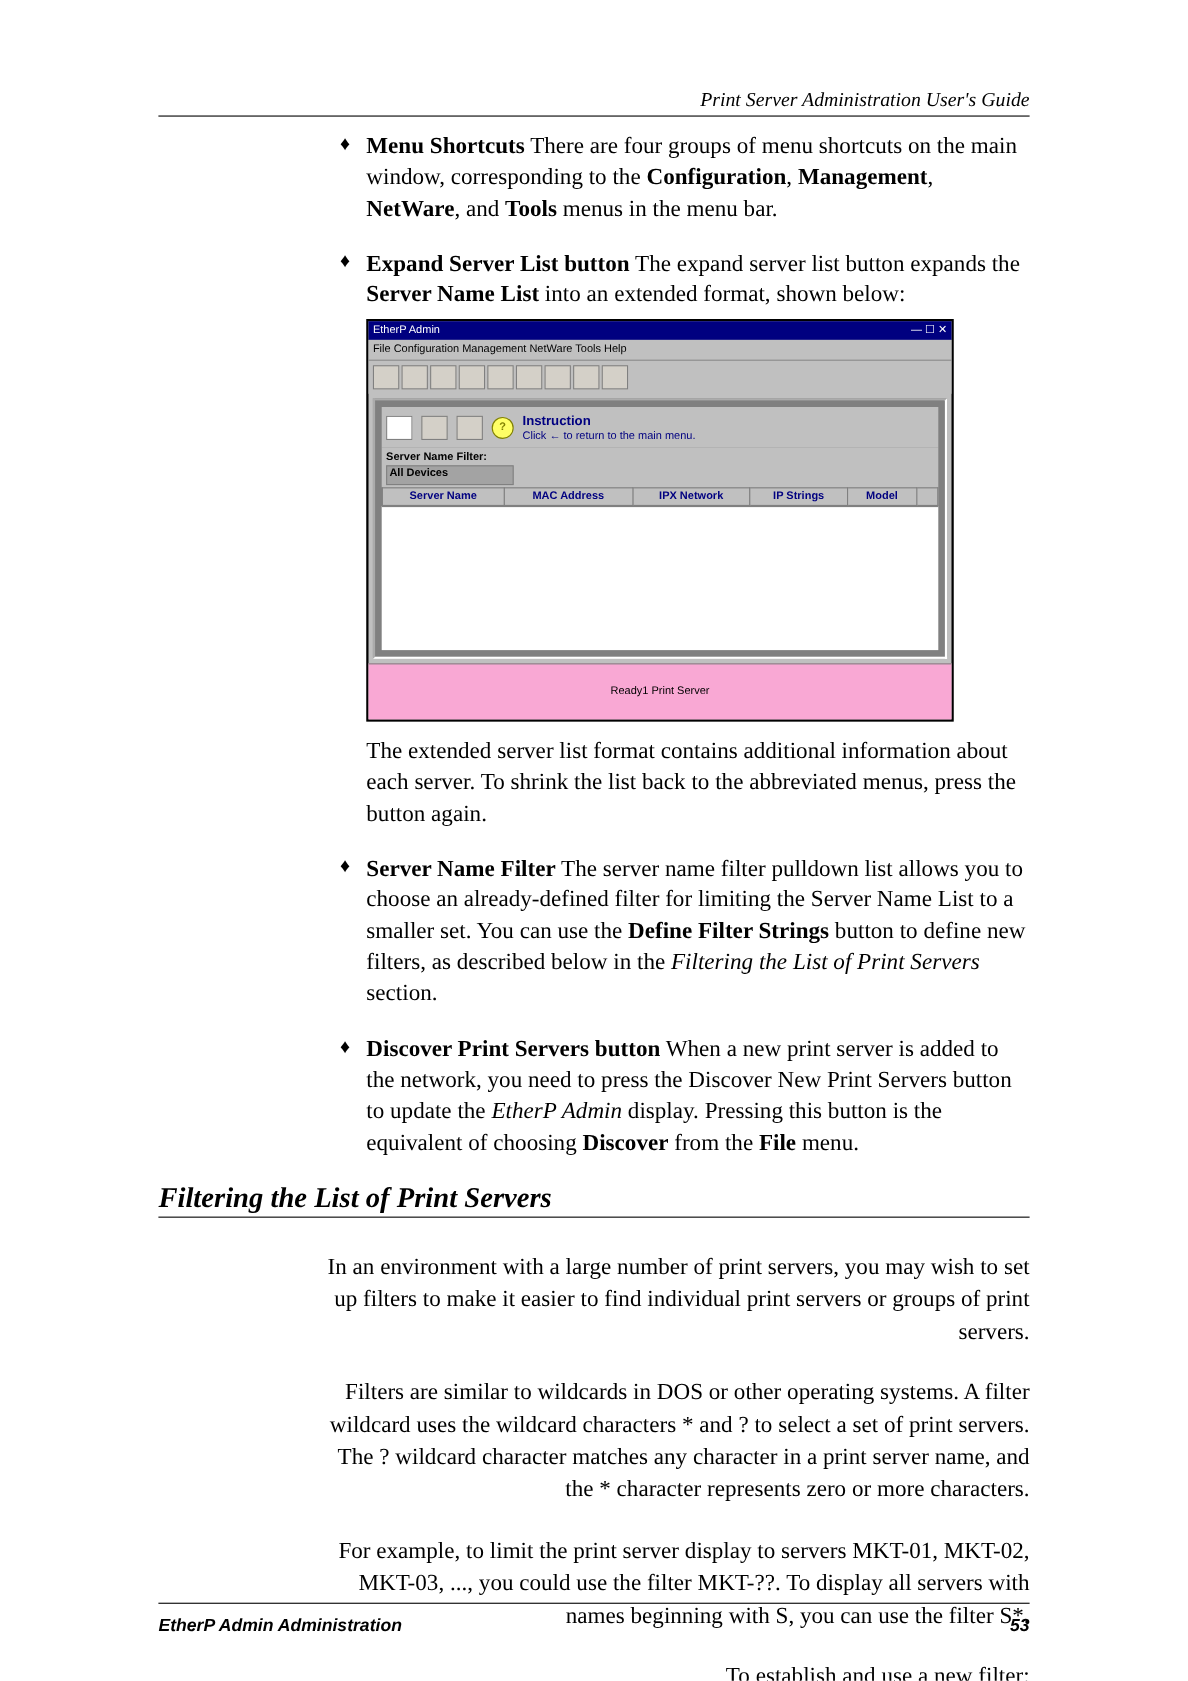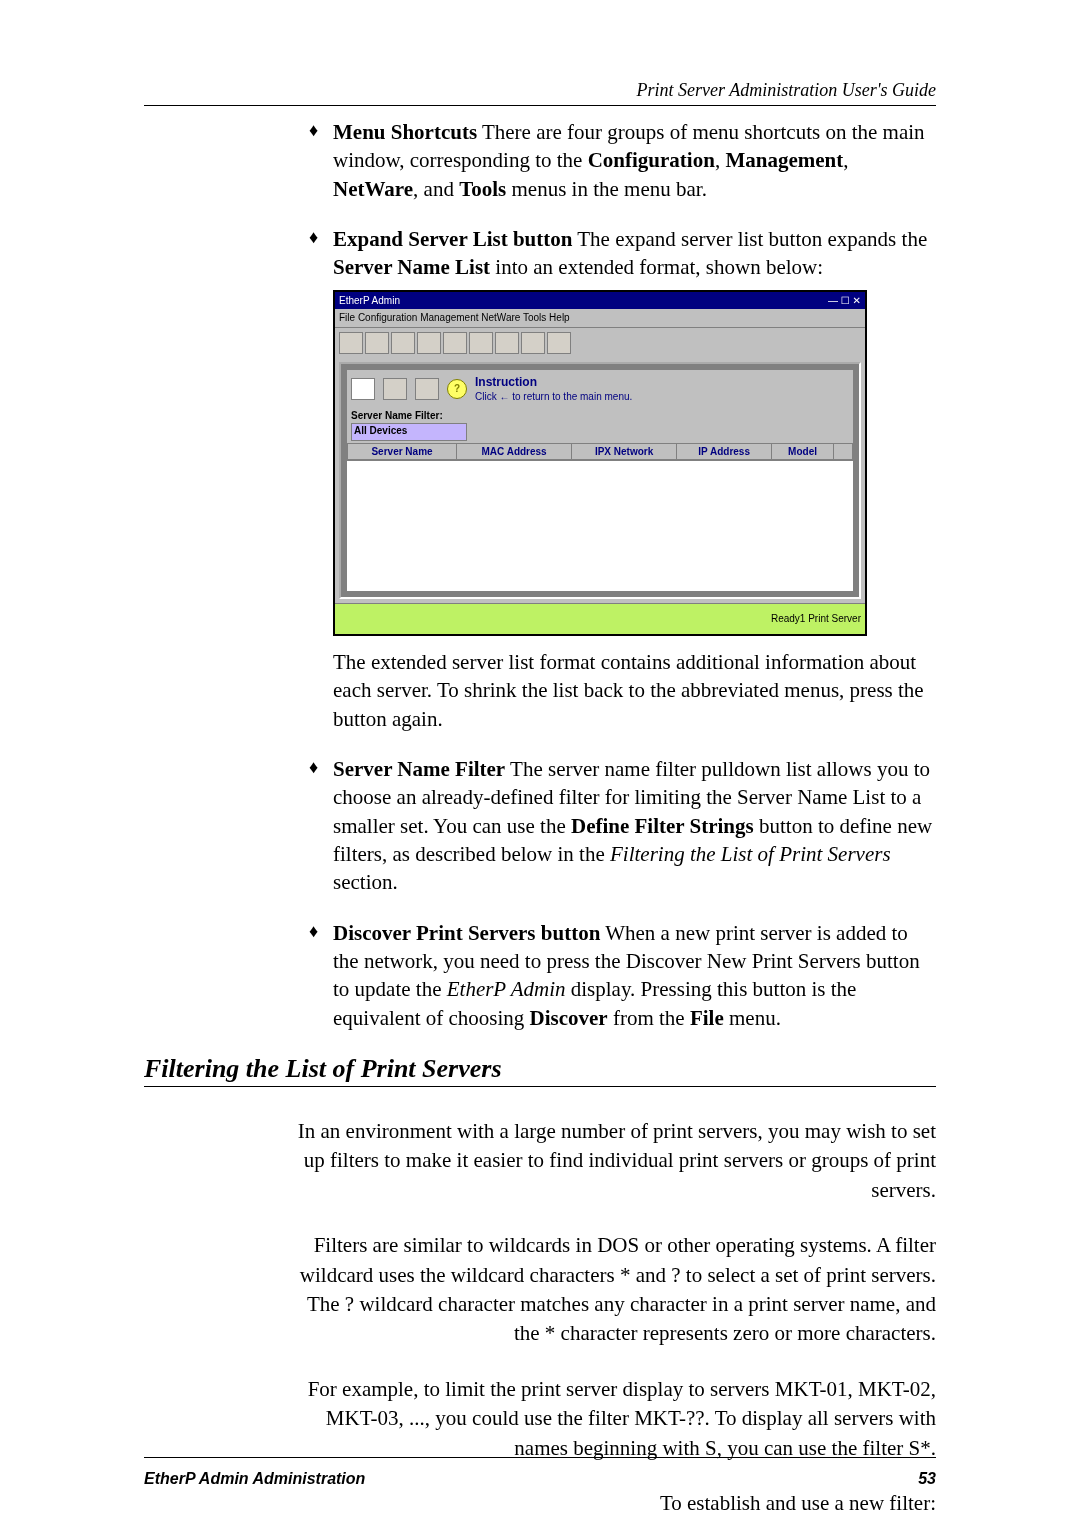--- a/index.html
+++ b/index.html
@@ -26,26 +26,26 @@
 .ss-title { background:#000080; color:#fff; padding:2px 4px; display:flex; justify-content:space-between; }
 .ss-menu { background:#c0c0c0; padding:2px 4px; border-bottom:1px solid #808080; }
 .ss-tool { background:#c0c0c0; padding:4px; display:flex; gap:2px; }
 .tbtn { width:22px; height:20px; background:#d4d0c8; border:1px solid #808080; display:inline-block; }
 .ss-panel { background:#808080; margin:4px; border:2px inset #fff; padding:6px; }
 .ss-inner { background:#c0c0c0; padding:4px; display:flex; align-items:center; gap:8px; position:relative; }
 .ss-help { display:inline-block; width:18px; height:18px; border-radius:50%; background:#ffff66; border:1px solid #808000; text-align:center; line-height:18px; font-weight:bold; color:#808000; }
 .ss-instr { color:#000080; font-weight:bold; font-size:12px; }
 .ss-instr-sub { color:#000080; font-size:10px; }
 .ss-filter { background:#c0c0c0; padding:2px 4px; font-size:10px; font-weight:bold; }
-.ss-drop { display:inline-block; width:110px; height:16px; background:#c4b5fd; border:1px solid #808080; font-size:10px; padding:0 2px; }
+.ss-drop { display:inline-block; width:110px; height:16px; background:#a3a3a3; border:1px solid #808080; font-size:10px; padding:0 2px; }
 .ss-table { width:100%; border-collapse:collapse; font-size:10px; }
 .ss-table th { background:#c0c0c0; color:#000080; border:1px solid #808080; padding:1px 6px; font-weight:bold; }
 .ss-table td { background:#fff; color:#000080; padding:1px 6px; border-bottom:1px solid #c0c0c0; }
 .ss-body-area { background:#fff; height:130px; border-top:1px solid #808080; overflow:hidden; }
-.ss-status { background:#bef264; padding:8px 4px; display:flex; justify-content:flex-end; font-size:10px; border-top:1px solid #808080; }
+.ss-status { background:#f9a8d4; padding:18px 4px; display:flex; justify-content:center; font-size:10px; border-top:1px solid #808080; }
 .red { color:#b00000; }
 </style>
 </head>
 <body>
 <div class="page">
 
 <div class="header-right">Print Server Administration User's Guide</div>
 <hr class="header-rule">
 
 <div class="bullet-block">
@@ -90,21 +90,21 @@
           <div class="ss-filter">
             <span>Server Name Filter:</span><br>
             <span class="ss-drop">All Devices</span>
           </div>
           <table class="ss-table">
             <tbody>
                     <tr>
               <th>Server Name</th>
               <th>MAC Address</th>
               <th>IPX Network</th>
-              <th>IP Address</th>
+              <th>IP Strings</th>
               <th>Model</th>
               <th></th>
             </tr>
           </tbody>
                 </table>
           <div class="ss-body-area"></div>
         </div>
         <div class="ss-status">
           <span>Ready</span>
           <span>1 Print Server</span>

